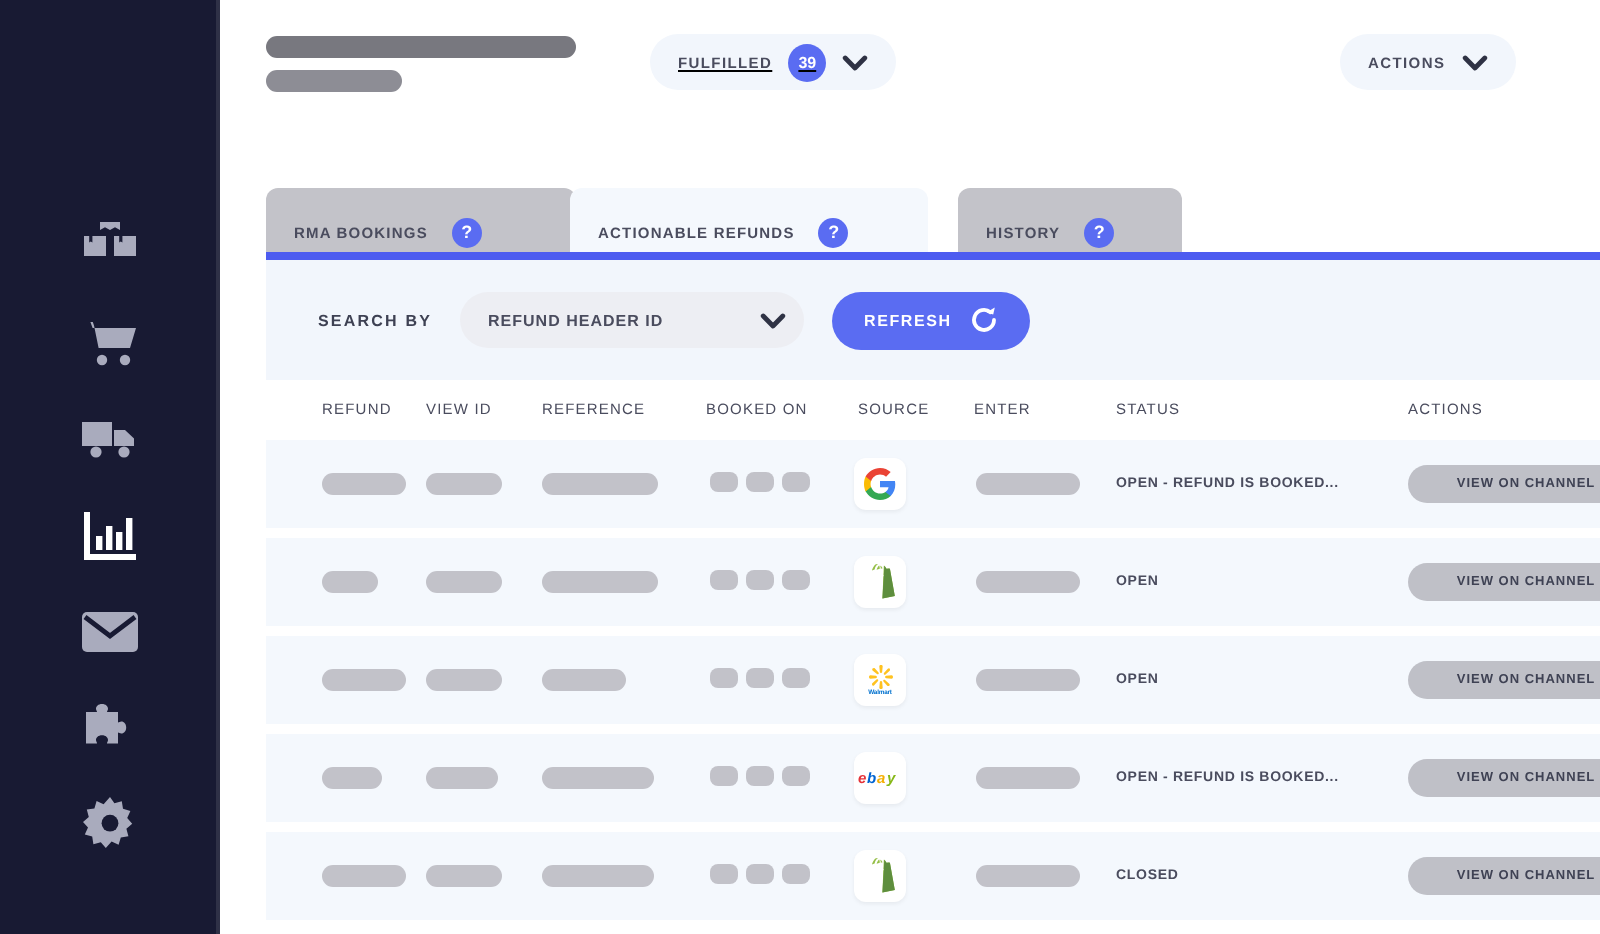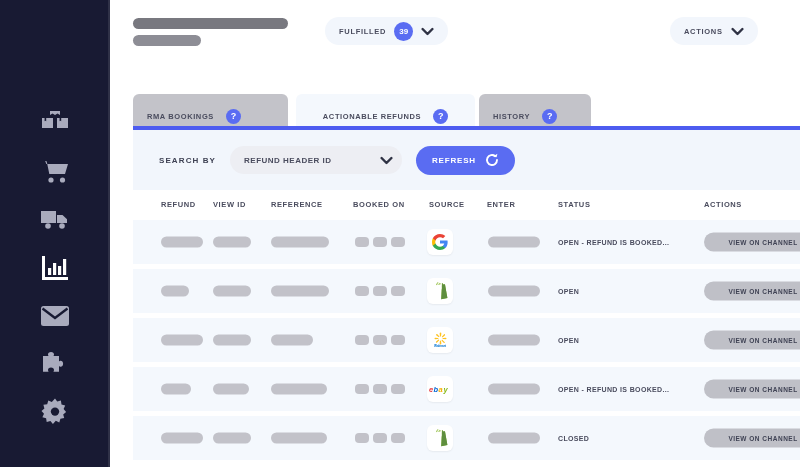--- a/index.html
+++ b/index.html
@@ -49,21 +49,21 @@
     font-size: 7.5px; font-weight: bold; letter-spacing: .7px;
     color: #4a4c5e; white-space: nowrap;
   }
   .count-badge {
     background: #5a6cf2; color: #fff;
     min-width: 19px; height: 19px; border-radius: 10px;
     font-size: 8px; font-weight: bold;
     display: flex; align-items: center; justify-content: center;
     padding: 0 4px;
   }
-  #pill-fulfilled { left: 325px; }
+  #pill-fulfilled { left: 325px; text-decoration: underline; }
   #pill-locations { left: 493px; }
   #pill-actions  { left: 670px; }
 
   .chev { width: 13px; height: 9px; flex: none; }
   .chev path { stroke: #2f3244; stroke-width: 2.4; fill: none; stroke-linecap: round; stroke-linejoin: round; }
 
   .pin-icon { width: 12px; height: 14px; flex: none; }
 
   
   #tabs { position: absolute; left: 133px; top: 94px; height: 32px; }
@@ -79,21 +79,21 @@
     font-size: 7.5px; font-weight: bold; letter-spacing: .6px;
     color: #4a4c5e; white-space: nowrap;
   }
   .help-badge {
     width: 15px; height: 15px; border-radius: 50%;
     background: #5a6cf2; color: #fff;
     font-size: 9px; font-weight: bold;
     display: flex; align-items: center; justify-content: center; flex: none;
   }
   #tab-rma      { left: 0;   width: 155px; }
-  #tab-refunds  { left: 163px; width: 179px; justify-content: center; }
+  #tab-refunds  { left: 152px; width: 179px; }
   #tab-history  { left: 346px; width: 112px; }
 
   #tab-underline {
     position: absolute; left: 133px; top: 126px; right: 0; height: 4px;
     background: #4d5cf0;
   }
 
   
   #content {
     position: absolute; left: 133px; top: 130px; right: 0; bottom: 0;
@@ -127,21 +127,21 @@
     border: none; cursor: pointer;
   }
   #refresh-label { font-size: 8px; font-weight: bold; letter-spacing: .8px; color: #ffffff; white-space: nowrap; }
 
   
   #table-head {
     position: absolute; left: 0; top: 60px; right: 0; height: 30px;
   }
   .col-head {
     position: absolute; top: 10px;
-    font-size: 7.5px; font-weight: bold; letter-spacing: .6px; color: #4a4c5e;
+    font-size: 7.5px; font-weight: normal; letter-spacing: .6px; color: #4a4c5e;
     white-space: nowrap;
   }
 
   #rows { position: absolute; left: 0; top: 90px; right: 0; bottom: 0; }
   .row {
     position: absolute; left: 0; right: 0; height: 44px;
     background: #f4f8fd;
   }
   .cell { position: absolute; top: 50%; transform: translateY(-50%); }
 

